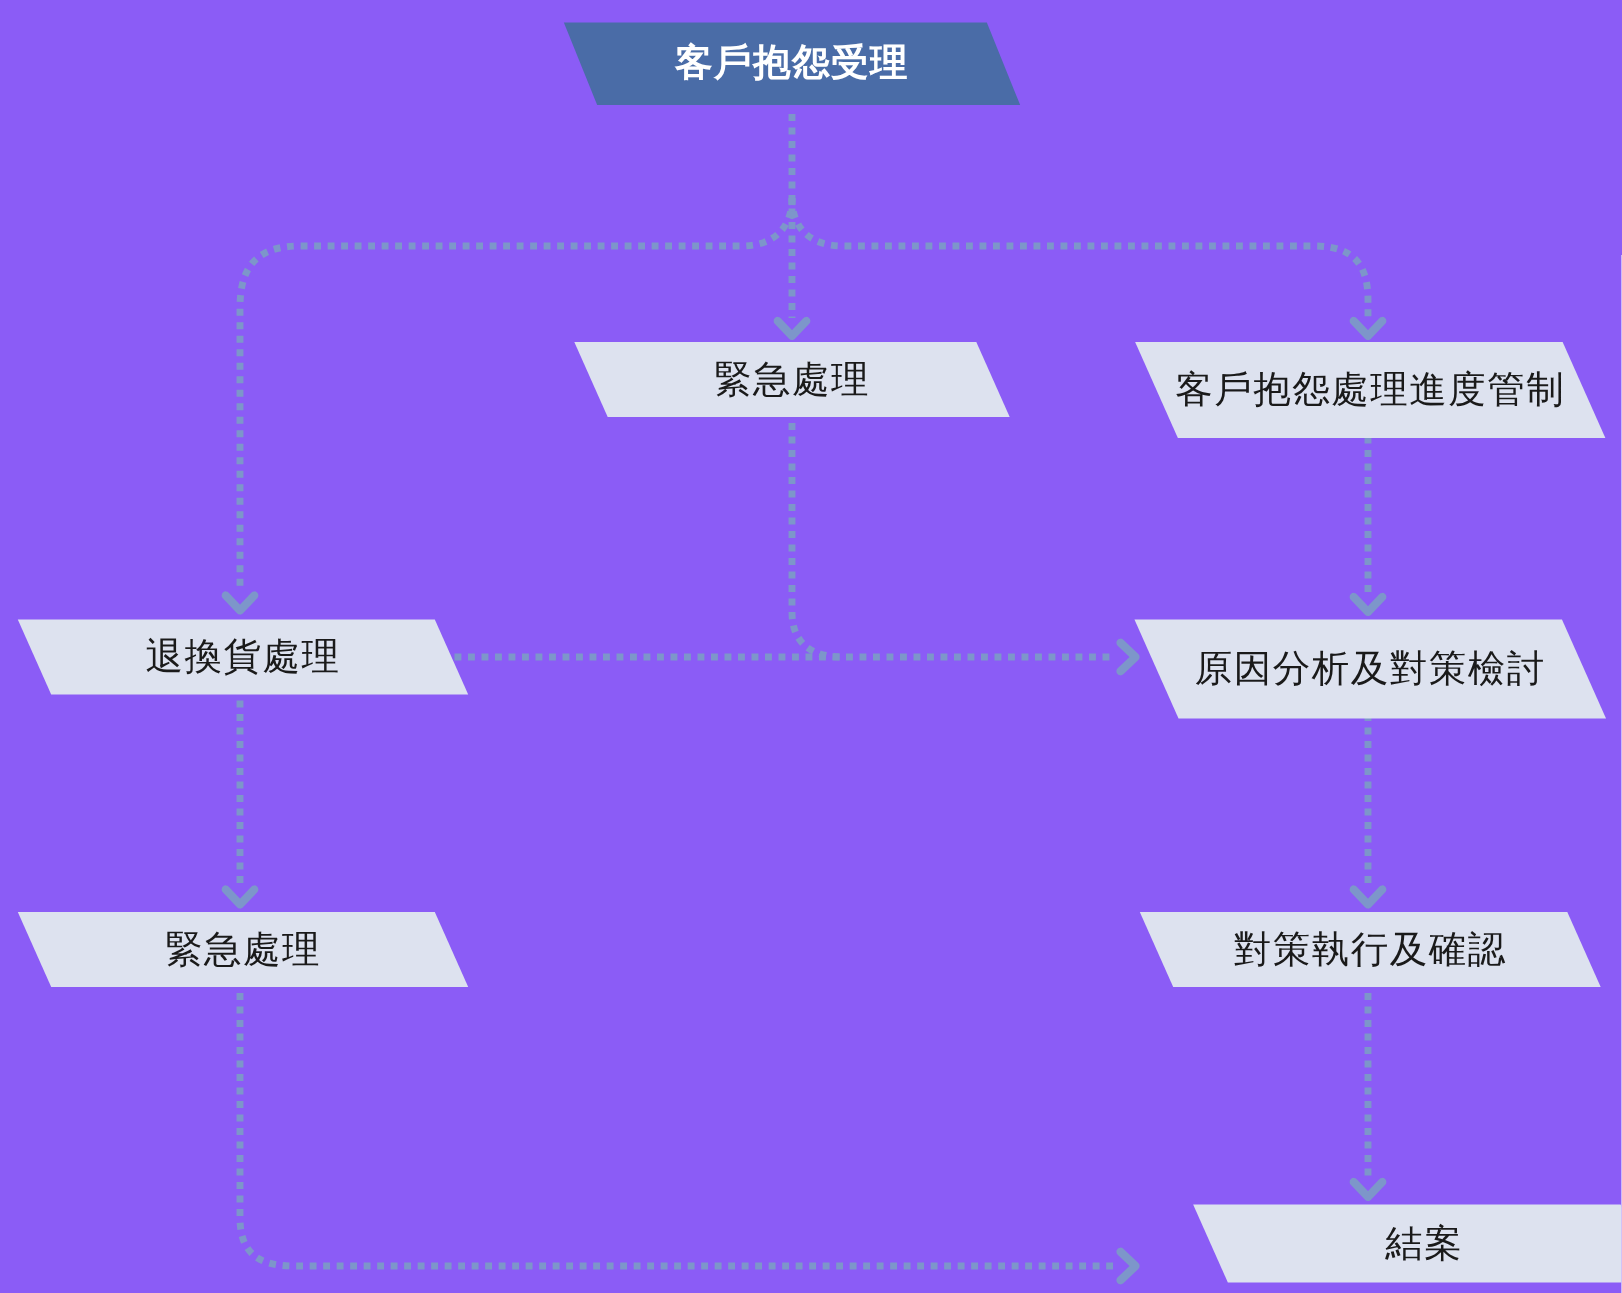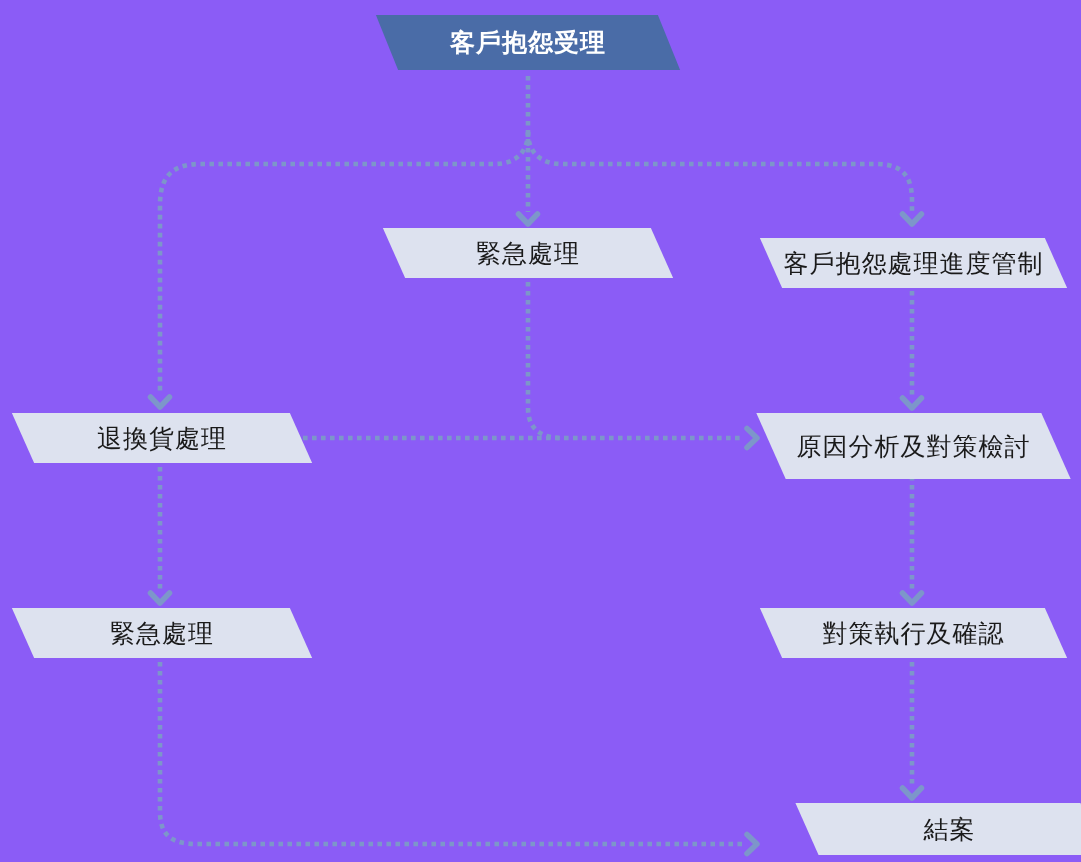--- a/index.html
+++ b/index.html
@@ -104,21 +104,21 @@
   <div class="node dark" style="left:376px; top:15px; width:304px; height:55px;">
     <div class="bg"></div>
     <div class="label">客戶抱怨受理</div>
   </div>
 
   <div class="node" style="left:383px; top:228px; width:290px; height:50px;">
     <div class="bg"></div>
     <div class="label">緊急處理</div>
   </div>
 
-  <div class="node" style="left:760px; top:238px; width:307px; height:50px;">
+  <div class="node" style="left:760px; top:228px; width:307px; height:64px;">
     <div class="bg"></div>
     <div class="label">客戶抱怨處理進度管制</div>
   </div>
 
   <div class="node" style="left:12px; top:413px; width:300px; height:50px;">
     <div class="bg"></div>
     <div class="label">退換貨處理</div>
   </div>
 
   <div class="node" style="left:760px; top:413px; width:307px; height:66px;">

